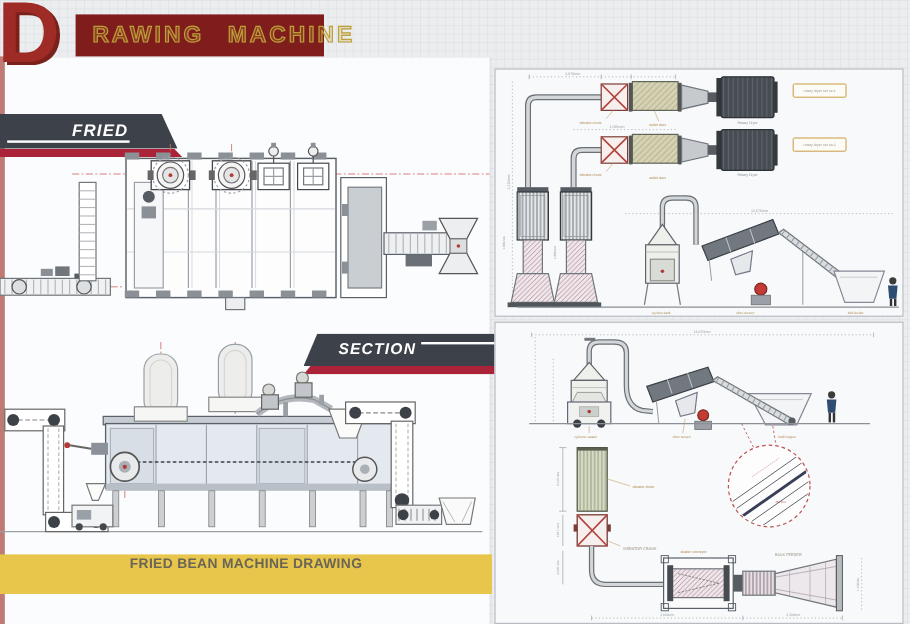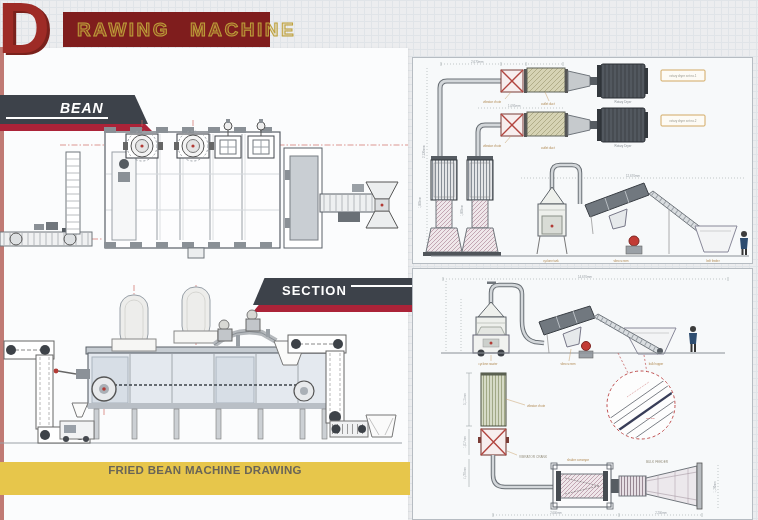--- a/index.html
+++ b/index.html
@@ -23,21 +23,21 @@
   .banner .dark{background:#3d424a;}
   .banner .red{background:#ab2338;}
   .plan-banner{left:0;top:95px;width:148px;}
   .plan-banner .dark{width:148px;height:29px;clip-path:polygon(0 0,91% 0,100% 100%,0 100%);}
   .plan-banner .red{width:152px;height:7px;clip-path:polygon(0 0,95.5% 0,100% 100%,0 100%);}
   .plan-banner .lbl{position:absolute;top:5px;left:60px;color:#fff;font-style:italic;font-weight:bold;font-size:14px;letter-spacing:1px;}
   .plan-banner .uline{position:absolute;top:22px;left:6px;width:102px;height:1.5px;background:#fff;}
   .section-banner{left:253px;top:278px;width:164px;}
   .section-banner .dark{width:164px;height:27px;clip-path:polygon(7% 0,100% 0,100% 100%,0 100%);}
   .section-banner .red{width:164px;height:7px;clip-path:polygon(3.5% 0,100% 0,100% 100%,0 100%);}
-  .section-banner .lbl{position:absolute;top:5px;left:29px;color:#fff;font-weight:bold;font-size:13px;letter-spacing:1px;}
+  .section-banner .lbl{position:absolute;top:5px;left:29px;color:#fff;font-style:italic;font-weight:bold;font-size:13px;letter-spacing:1px;}
   .section-banner .tline{position:absolute;top:7px;left:98px;width:62px;height:1.5px;background:#fff;}
   .footer-bar{position:absolute;left:0;top:462px;width:410px;height:33px;background:#e7c64b;}
   .footer-bar .ft{width:100%;text-align:center;line-height:17px;font-weight:bold;font-size:11.5px;color:#6a6557;letter-spacing:.3px;}
   .rbox{position:absolute;left:412px;width:341px;background:#f7f9fa;border:1px solid #b6bcc2;box-sizing:border-box;}
   .rbox1{top:57px;height:207px;}
   .rbox2{top:268px;height:252px;}
   .abs{position:absolute;}
   svg text{font-family:"Liberation Sans",sans-serif;}
   .cl{stroke:#d06a62;stroke-width:.7;stroke-dasharray:6 2 1.5 2;fill:none;}
   .dim{stroke:#a0a4a8;stroke-width:.6;stroke-dasharray:1 2;fill:none;}
@@ -50,21 +50,21 @@
 
 <div class="big-d">D</div>
 <div class="title-bar">
   <div class="title-text">RAWING MACHINE</div>
 </div>
 
 <div class="banner plan-banner">
   <div class="dark"></div>
   <div class="red"></div>
   <div class="uline"></div>
-  <div class="lbl">BEAN</div>
+  <div class="lbl">FRIED</div>
 </div>
 
 <svg class="abs" style="left:0;top:112px" width="410" height="168" viewBox="0 0 410 168">
   <line class="cl" x1="60" y1="33" x2="408" y2="33"></line>
   <line class="cl" x1="0" y1="127" x2="102" y2="127"></line>
   <line class="cl" x1="142" y1="8" x2="142" y2="62"></line>
   <line class="cl" x1="193" y1="8" x2="193" y2="62"></line>
   <line class="cl" x1="124" y1="40" x2="124" y2="130"></line>
 
   <g>

